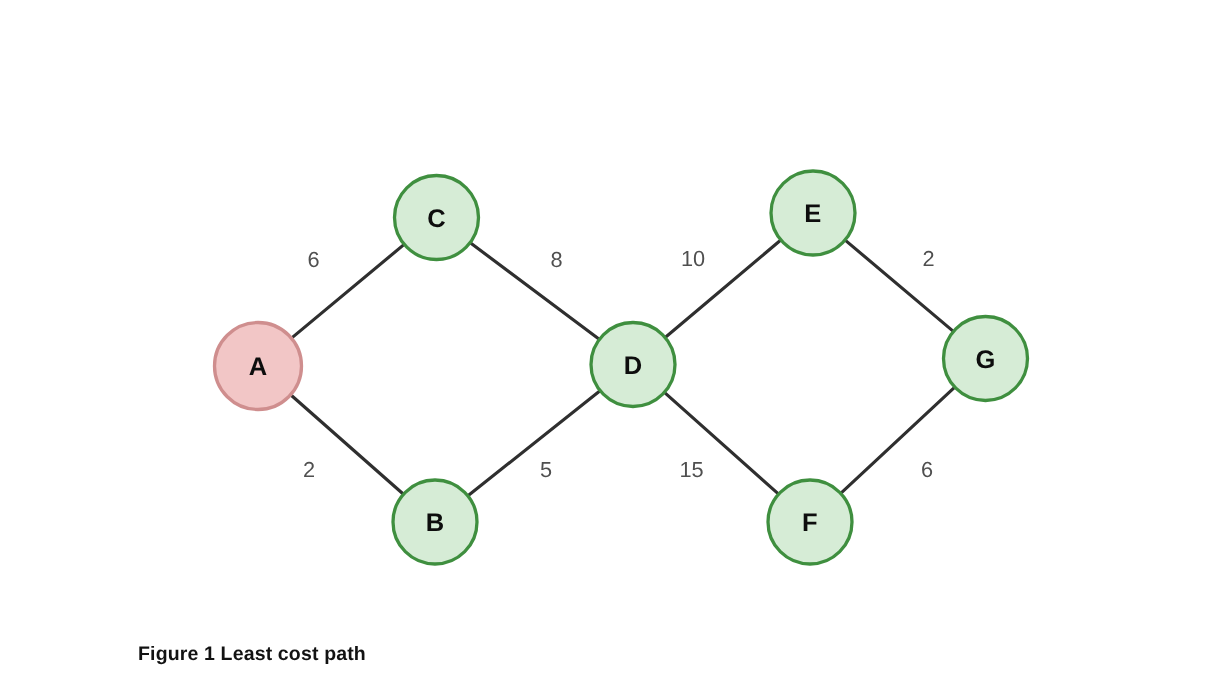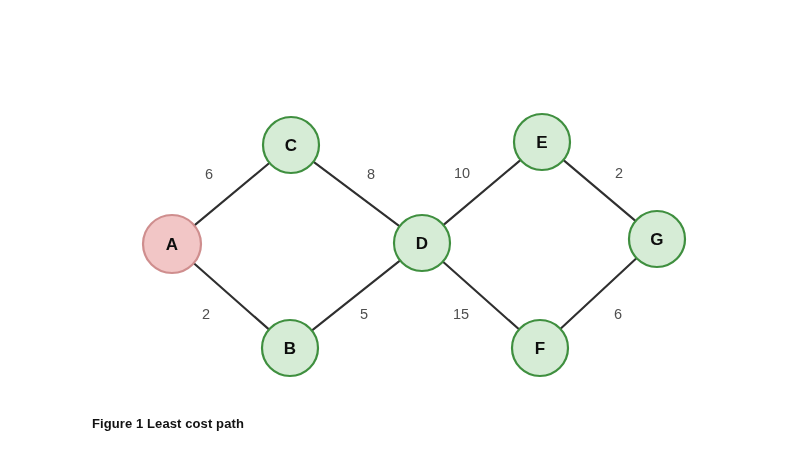--- a/index.html
+++ b/index.html
@@ -60,21 +60,21 @@
     font-size: 14.5px;
     font-weight: normal;
     fill: #4f4f4f;
     text-anchor: middle;
     dominant-baseline: central;
   }
 
   .figure-caption {
     position: absolute;
     left: 92px;
-    top: 416px;
+    top: 428px;
     font-family: "Liberation Sans", sans-serif;
     font-size: 13px;
     font-weight: bold;
     color: #121212;
     letter-spacing: 0.1px;
     white-space: nowrap;
     text-align: right;
   }
 </style>
 </head>

